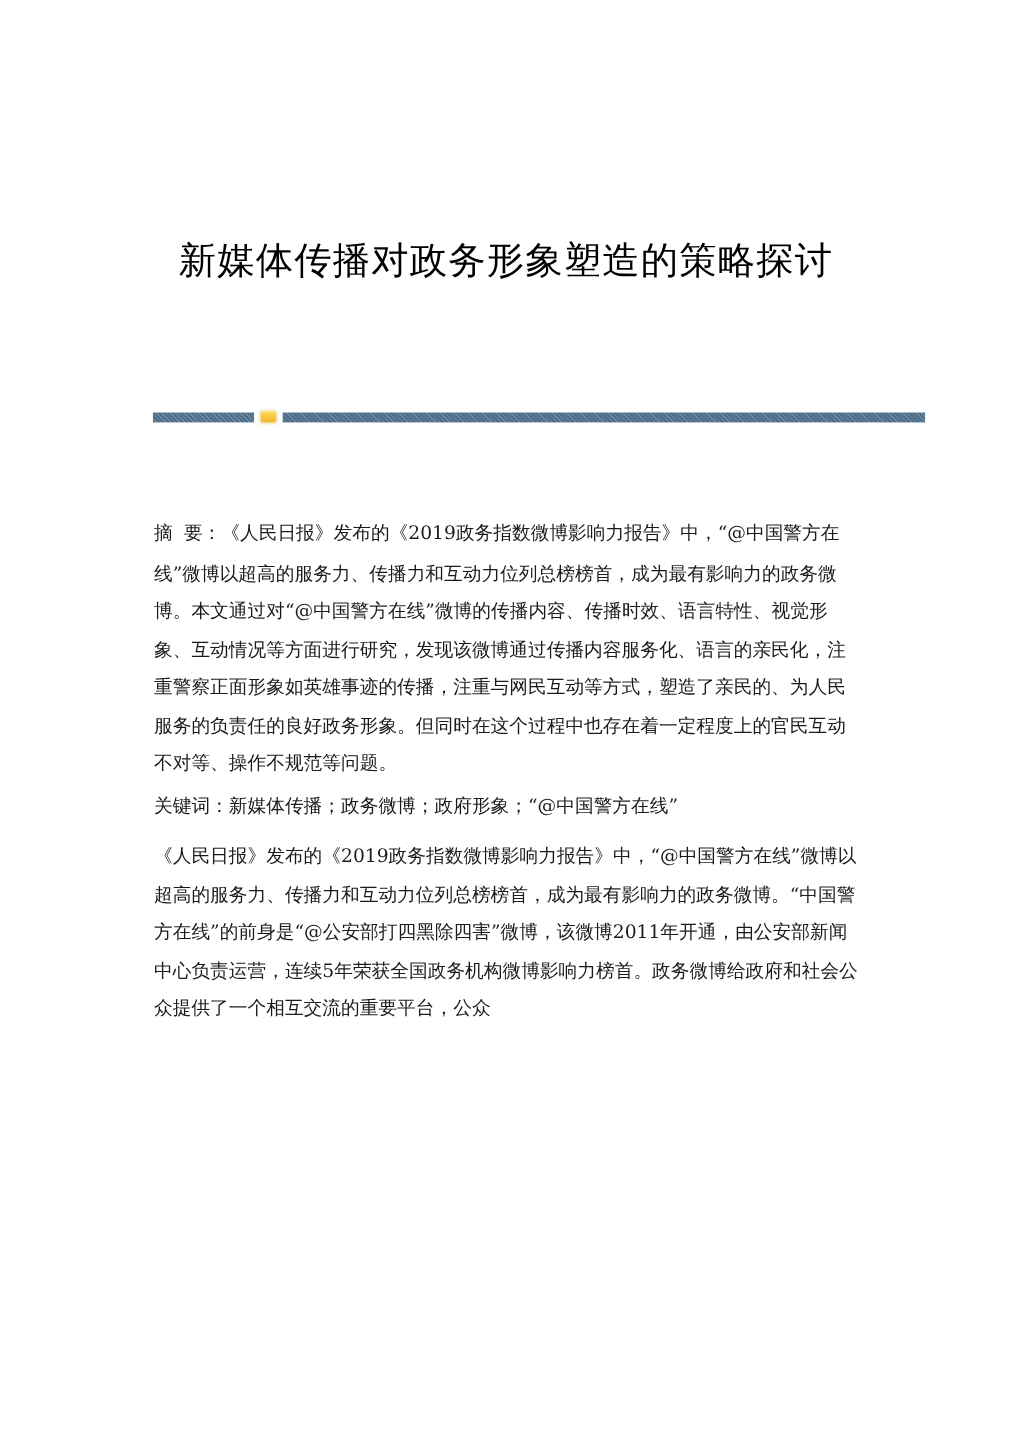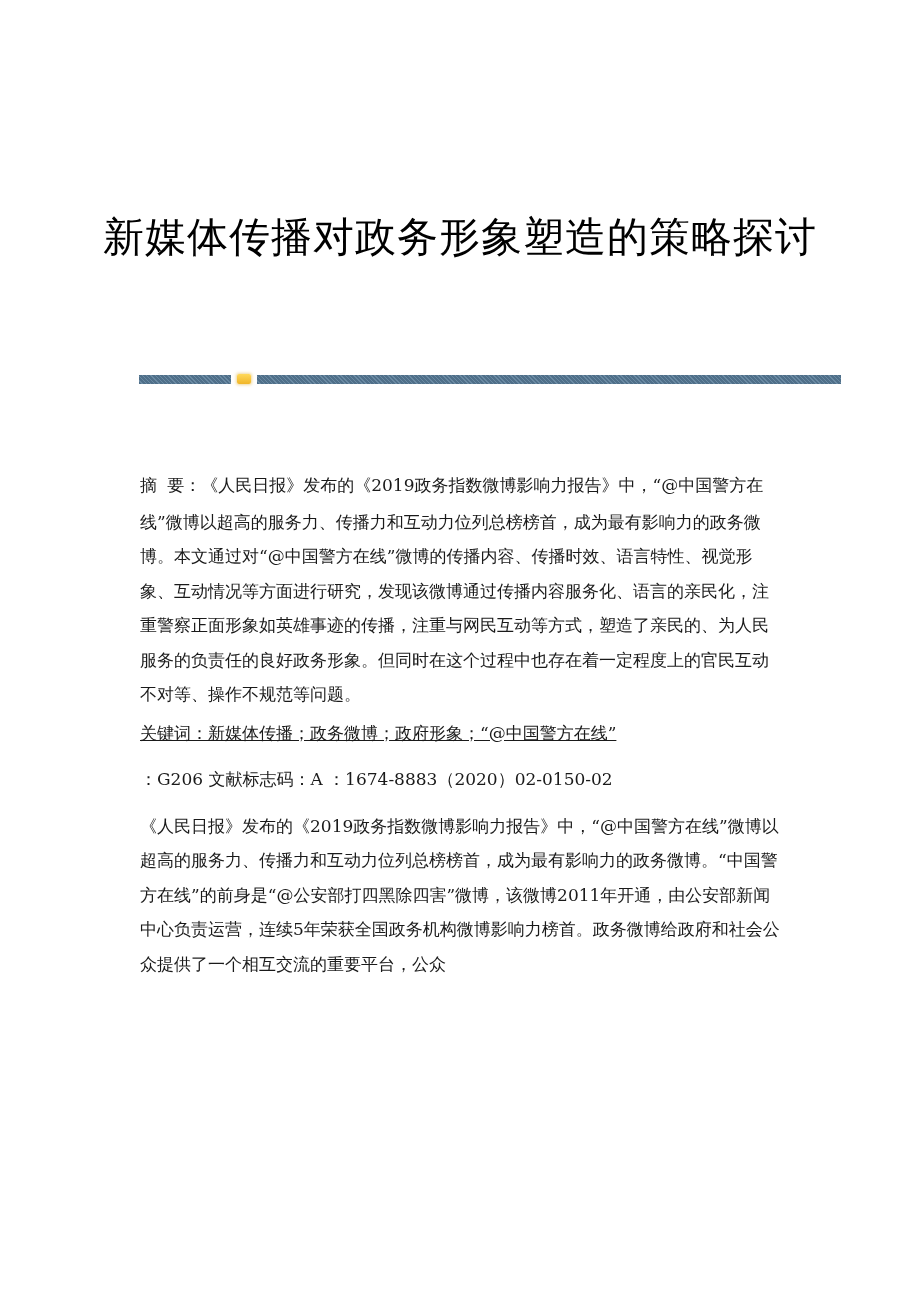--- a/index.html
+++ b/index.html
@@ -15,21 +15,21 @@
       font-family: "DejaVu Serif", "Liberation Serif", serif;
       color: #111111;
     }
     .page-title {
       position: absolute;
       left: 0;
       width: 920px;
       top: 212px;
       text-align: center;
       font-family: "DejaVu Sans", "Liberation Sans", sans-serif;
-      font-size: 41px;
+      font-size: 34px;
       line-height: 50px;
       font-weight: normal;
       letter-spacing: 1px;
       color: #000;
       margin: 0;
     }
     .divider {
       position: absolute;
       top: 375px;
       left: 139px;
@@ -65,36 +65,35 @@
     }
     .para {
       margin: 0;
       word-break: break-all;
     }
     .meta-line {
       margin: 0;
       white-space: nowrap;
     }
     .abstract { margin-bottom: 4px; }
-    .keywords { margin-top: 1px; margin-bottom: 12px; text-decoration: underline; }
+    .keywords { margin-top: 1px; margin-bottom: 12px; }
     .classification { margin-bottom: 12px; }
     .label { letter-spacing: 0; font-family: Liberation Mono, monospace; }
   </style>
 </head>
 <body>
 
 <h1 class="page-title">新媒体传播对政务形象塑造的策略探讨</h1>
 
 <div class="divider">
   <div class="seg left"></div>
   <div class="emblem"></div>
   <div class="seg right"></div>
 </div>
 
 <div class="content">
   <p class="para abstract"><span class="label">摘 要：</span><span>《人民日报》发布的《2019政务指数微博影响力报告》中，“@中国警方在线”微博以超高的服务力、传播力和互动力位列总榜榜首，成为最有影响力的政务微博。本文通过对“@中国警方在线”微博的传播内容、传播时效、语言特性、视觉形象、互动情况等方面进行研究，发现该微博通过传播内容服务化、语言的亲民化，注重警察正面形象如英雄事迹的传播，注重与网民互动等方式，塑造了亲民的、为人民服务的负责任的良好政务形象。但同时在这个过程中也存在着一定程度上的官民互动不对等、操作不规范等问题。</span></p>
 
   <p class="meta-line keywords"><span>关键词：</span><span>新媒体传播；政务微博；政府形象；“@中国警方在线”</span></p>
 
-  <p class="meta-line classification">：G206 文献标志码：A ：1674-8883（2020）02-0150-02</p>
 
   <p class="para">《人民日报》发布的《2019政务指数微博影响力报告》中，“@中国警方在线”微博以超高的服务力、传播力和互动力位列总榜榜首，成为最有影响力的政务微博。“中国警方在线”的前身是“@公安部打四黑除四害”微博，该微博2011年开通，由公安部新闻中心负责运营，连续5年荣获全国政务机构微博影响力榜首。政务微博给政府和社会公众提供了一个相互交流的重要平台，公众</p>
 </div>
 
 </body></html>

